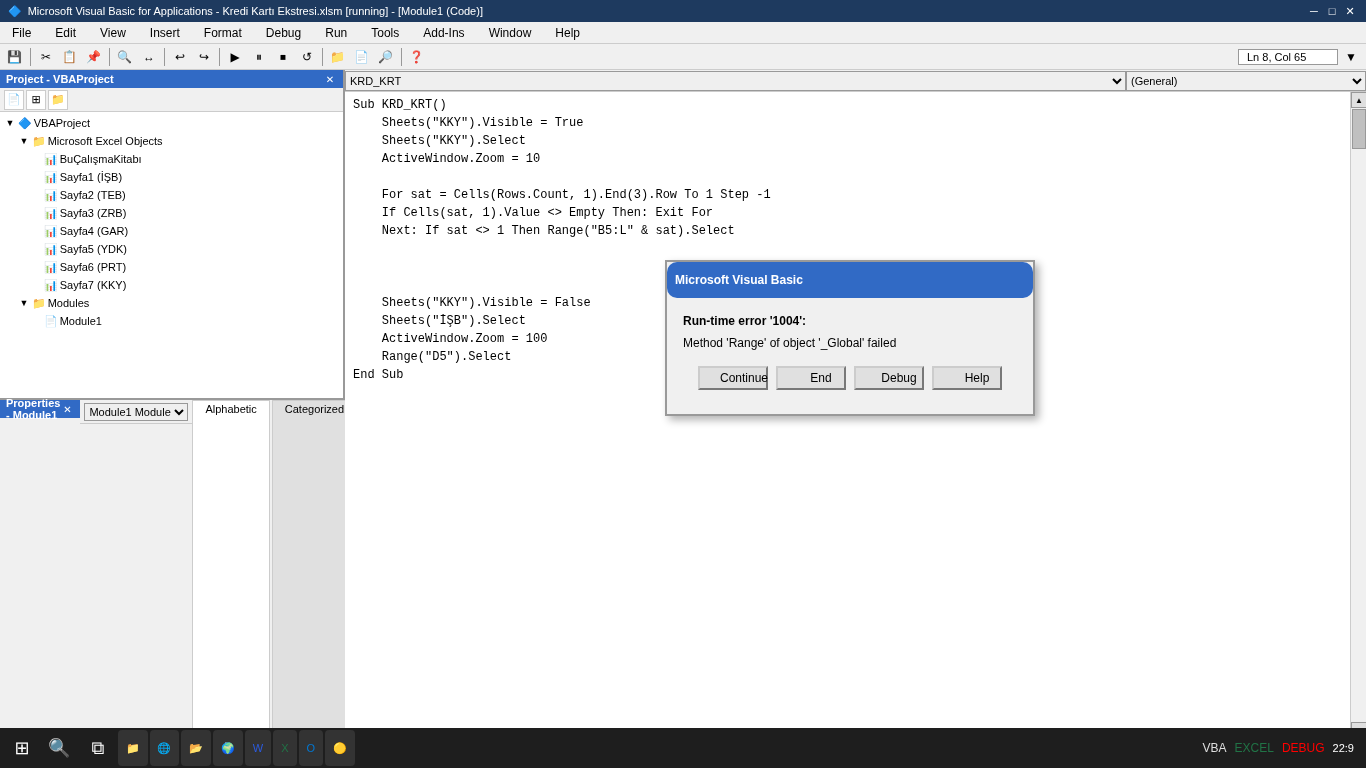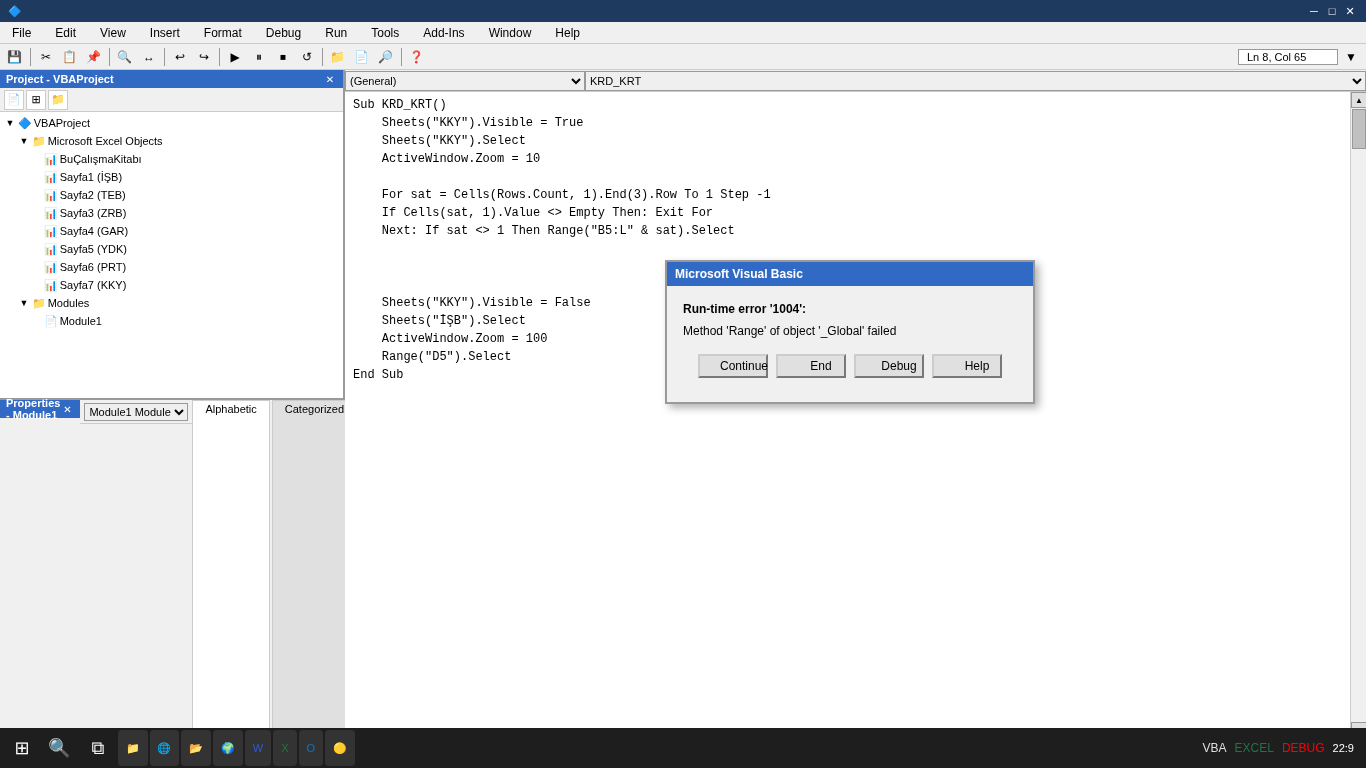--- a/index.html
+++ b/index.html
@@ -256,26 +256,27 @@
       background: #f0f0f0;
       border: 2px solid #999;
       box-shadow: 4px 4px 8px rgba(0,0,0,0.3);
       width: 370px;
       pointer-events: all;
       font-size: 12px;
     }
     .dialog-title {
       background: #316ac5;
       color: white;
-      height: 24px;
+      height: 36px;
       display: flex;
       align-items: center;
       padding: 12px 8px;
       font-weight: bold;
       font-size: 12px;
+      border-radius: 10px;
     }
     .dialog-body {
       padding: 16px;
     }
     .dialog-error-text {
       font-weight: bold;
       margin-bottom: 8px;
     }
     .dialog-message {
       margin-bottom: 16px;
@@ -325,20 +326,21 @@
       font-size: 11px;
       padding-right: 8px;
     }
   </style>
 </head>
 <body>
 
 <div class="title-bar">
   <div class="title-bar-left">
     <span>🔷</span>
+    <span>Microsoft Visual Basic for Applications - Kredi Kartı Ekstresi.xlsm [running] - [Module1 (Code)]</span>
   </div>
   <div class="title-bar-controls">
     <button class="title-btn">─</button>
     <button class="title-btn">□</button>
     <button class="title-btn">✕</button>
   </div>
 </div>
 
 <div class="menu-bar">
   <div class="menu-item">File</div>
@@ -493,25 +495,25 @@
           <div class="props-name">(Name)</div>
           <div class="props-value">Module1</div>
         </div>
       </div>
     </div>
 
   </div>
 
   <div class="code-area">
     <div class="code-header">
+      <select class="code-dropdown proc-dropdown">
+        <option>KRD_KRT</option>
+      </select>
       <select class="code-dropdown general-dropdown">
         <option>(General)</option>
-      </select>
-      <select class="code-dropdown proc-dropdown">
-        <option>KRD_KRT</option>
       </select>
     </div>
     <div style="display:flex; flex:1; overflow:hidden;">
       <div class="code-editor" id="code-editor">
       <div class="code-line">Sub KRD_KRT()</div>
           <div class="code-line">    Sheets("KKY").Visible = True</div>
           <div class="code-line">    Sheets("KKY").Select</div>
           <div class="code-line">    ActiveWindow.Zoom = 10</div>
           <div class="code-line"> </div>
           <div class="code-line">    For sat = Cells(Rows.Count, 1).End(3).Row To 1 Step -1</div>

